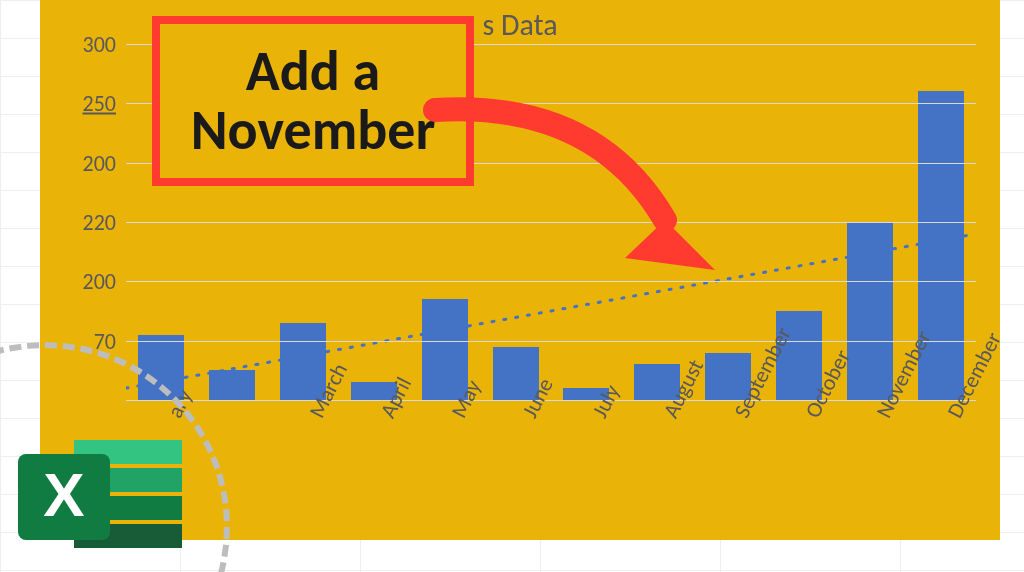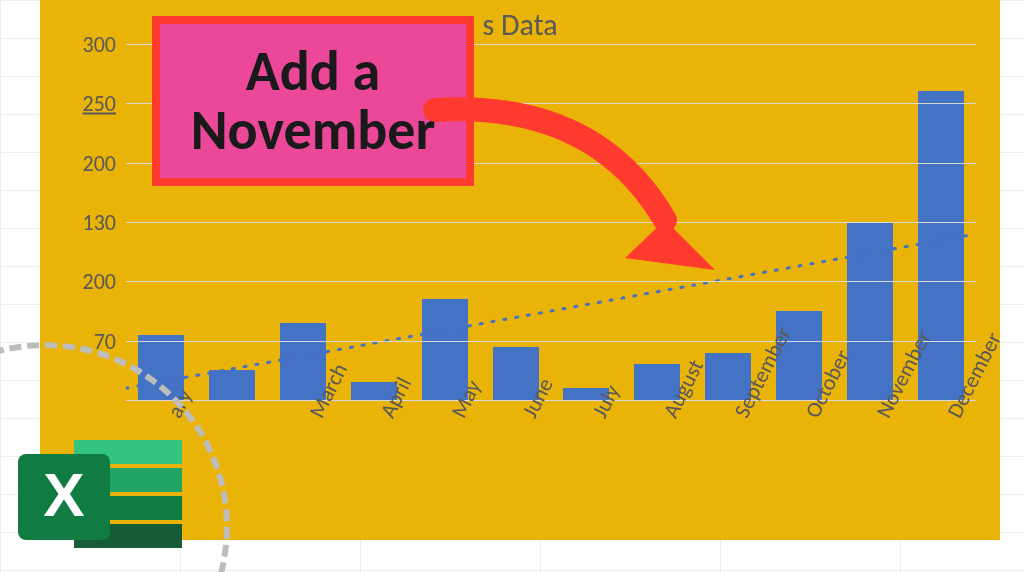--- a/index.html
+++ b/index.html
@@ -105,21 +105,21 @@
       width: 100%; height: 100%;
       pointer-events: none;
     }
     
     .callout-box {
       position: absolute;
       left: 152px;
       top: 16px;
       width: 322px;
       height: 170px;
-      background: #ec4899;
+      background: #eab308;
       border: 8px solid #FF3A2F;
       display: flex;
       flex-direction: column;
       align-items: center;
       justify-content: center;
       line-height: 1.05;
     }
     .callout-box span {
       font-size: 56px;
       font-weight: 700;
@@ -202,21 +202,21 @@
       </div>
     <svg class="trendline" viewBox="0 0 850 356" preserveAspectRatio="none">
       <line id="trend" x1="0" y1="344.1333333333333" x2="850" y2="189.86666666666667" stroke="#4472C4" stroke-width="3" stroke-linecap="round" stroke-dasharray="2 10"></line>
     </svg>
   <div class="hgrid" style="top: 356px;"></div>
       <div class="hgrid" style="top: 296.667px;"></div>
       <div class="ytick" style="top: 296.667px;">70</div>
       <div class="hgrid" style="top: 237.333px;"></div>
       <div class="ytick" style="top: 237.333px;">200</div>
       <div class="hgrid" style="top: 178px;"></div>
-      <div class="ytick" style="top: 178px;">130</div>
+      <div class="ytick" style="top: 178px;">220</div>
       <div class="hgrid" style="top: 118.667px;"></div>
       <div class="ytick" style="top: 118.667px;">200</div>
       <div class="hgrid" style="top: 59.3333px;"></div>
       <div class="ytick" style="top: 59.3333px; text-decoration: underline;">250</div>
       <div class="hgrid" style="top: 0px;"></div>
       <div class="ytick" style="top: 0px;">300</div>
     </div>
 
   <div class="xlabels" id="xlabels">
       <div class="xlabel-slot">

